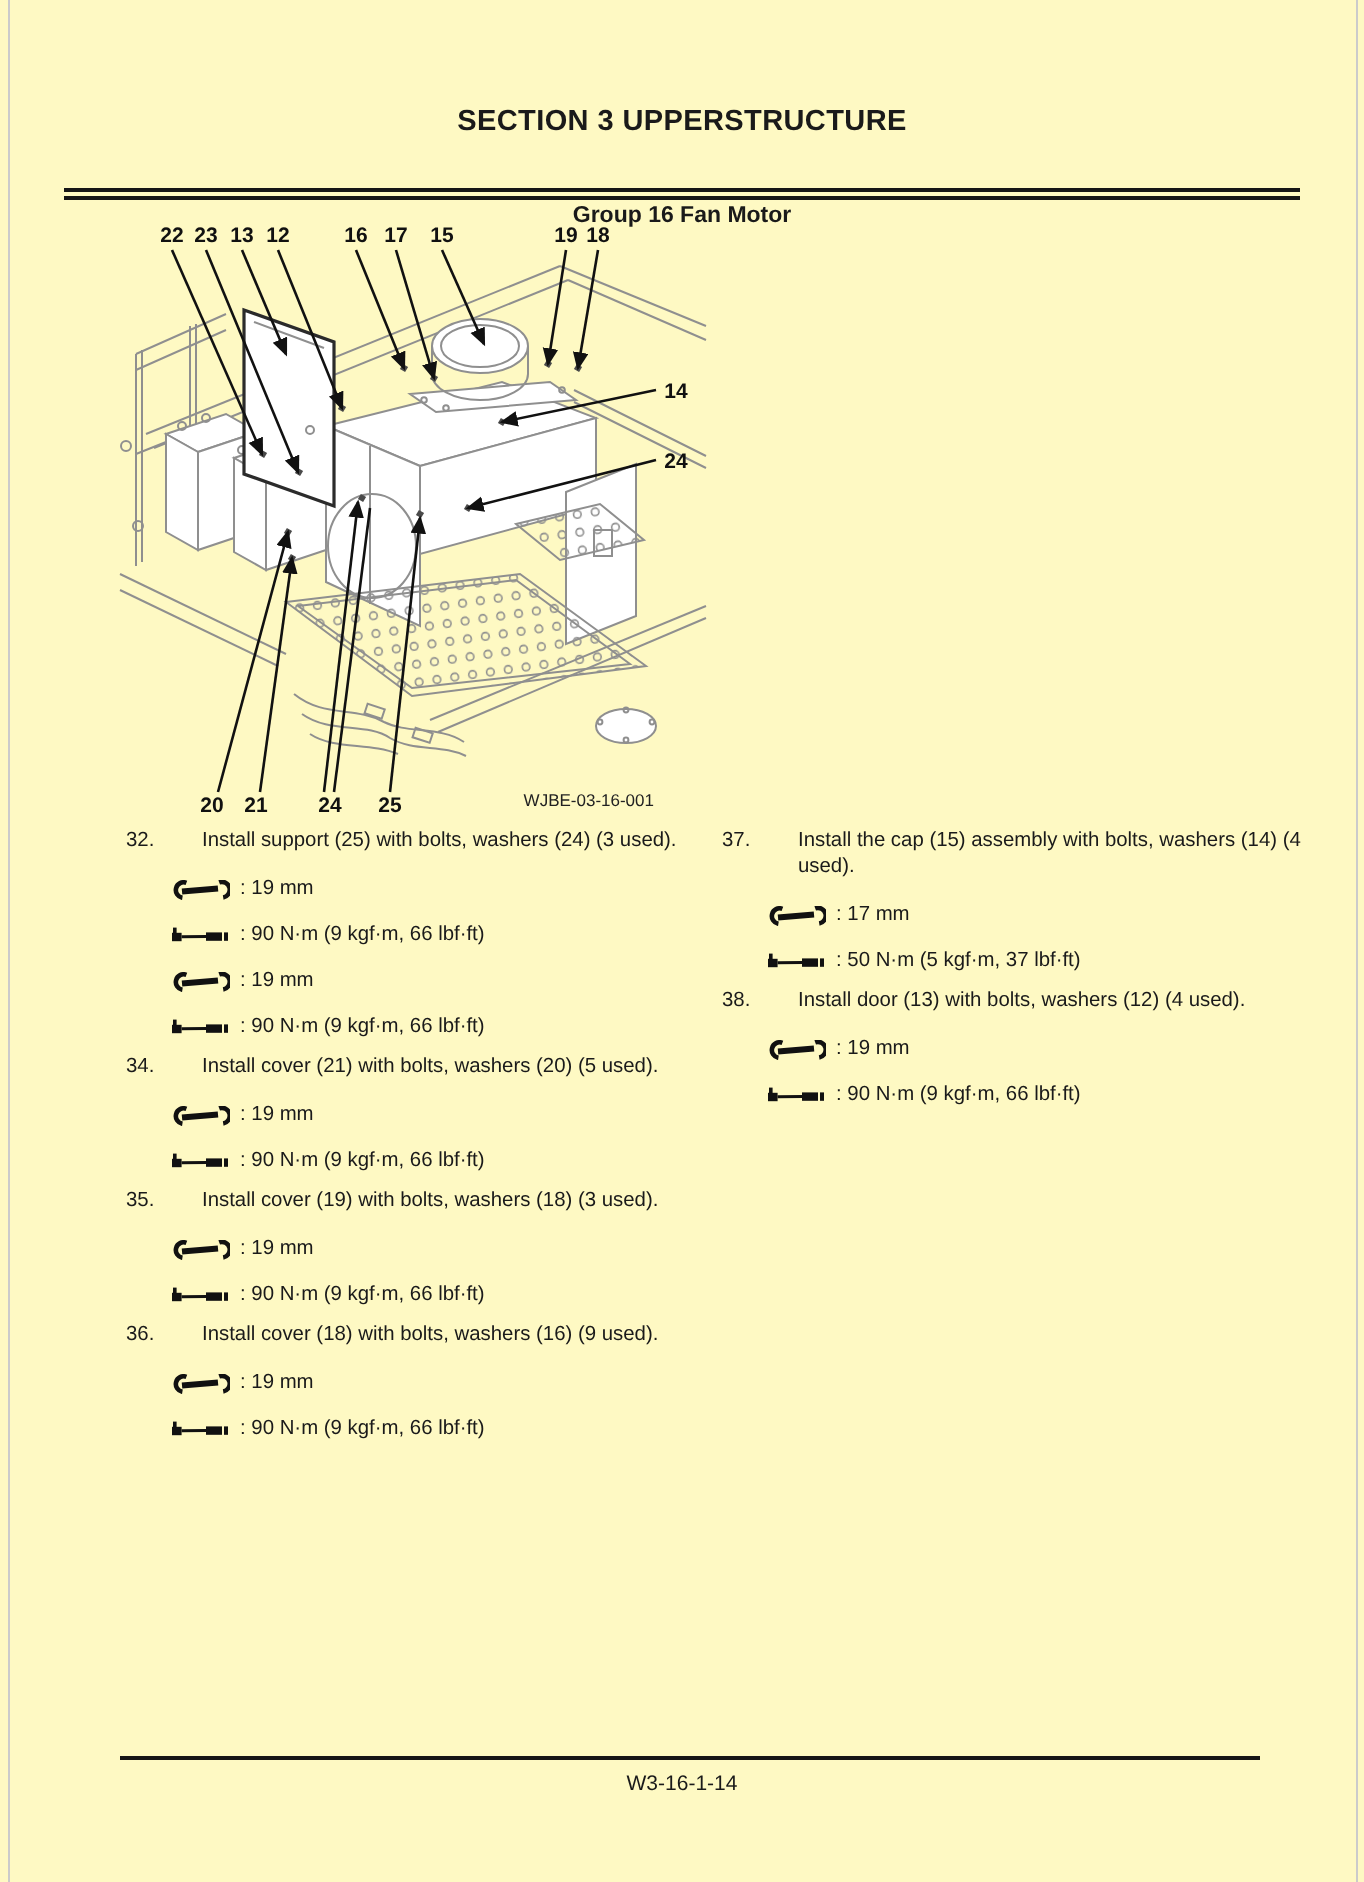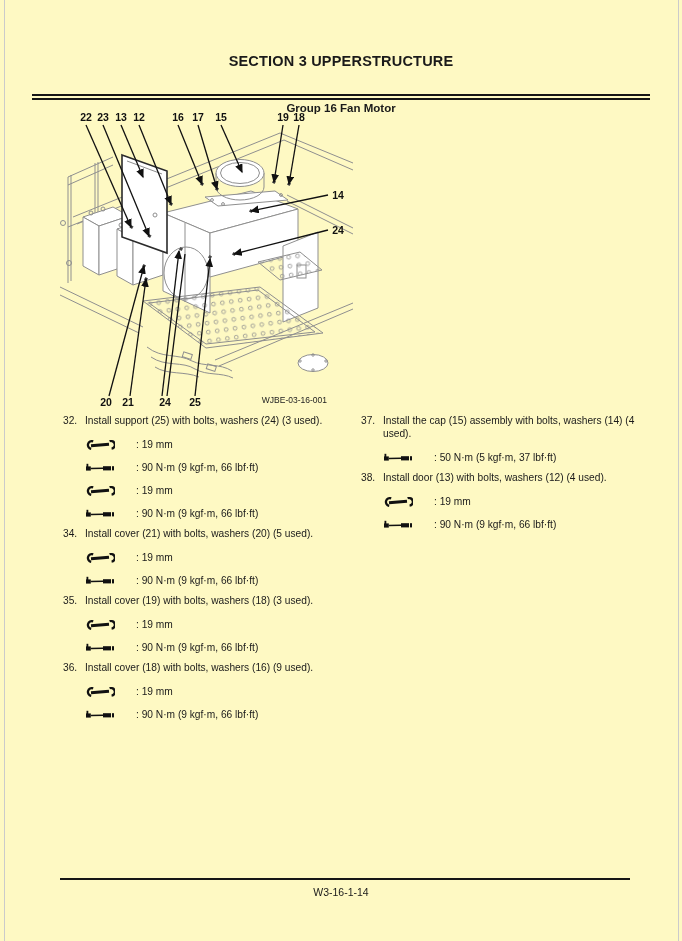--- a/index.html
+++ b/index.html
@@ -23,24 +23,24 @@
     position:absolute; left:32px; top:94px; width:618px; height:2px;
     border-top:2.2px solid #161616; border-bottom:2.2px solid #161616;
   }
 
   .diagram { position:absolute; left:55px; top:105px; }
 
   .col { position:absolute; top:414px; width:298px; font-size:10.2px; line-height:13px; }
   .col-left { left:63px; }
   .col-right { left:361px; }
   .step { margin-bottom:8px; }
-  .step-head { display:flex; }
+  .step-head { display:flex;gap:16px; }
   .step-num { flex:0 0 22px; }
   .step-text { flex:1 1 auto; }
-  .spec { display:flex; align-items:center; gap:21px; margin:12px 0 0 22px; height:11px; }
+  .spec { display:flex; align-items:center; gap:5px; margin:12px 0 0 22px; height:11px; }
   .spec svg { display:block; }
   .spec-val { white-space:nowrap; }
 
   .ftr-rule { position:absolute; left:60px; top:878px; width:570px; height:2px; background:#161616; }
   .ftr-page { position:absolute; left:0; top:886px; width:682px; text-align:center; font-size:10.5px; }
 
   .callout { font-weight:bold; font-size:10.5px; fill:#111; font-family:"Liberation Sans",sans-serif; }
   .figcode { font-size:8.5px; fill:#222; font-family:"Liberation Sans",sans-serif; }
   .mach { stroke:#8f8f8f; stroke-width:1; fill:none; }
   .machf { stroke:#8f8f8f; stroke-width:1; fill:#ffffff; }
@@ -342,20 +342,28 @@
 
   <div class="col col-right">
 
     <div class="step">
       <div class="step-head">
         <span class="step-num">37.</span>
         <span class="step-text">Install the cap (15) assembly with bolts, washers (14) (4 used).</span>
       </div>
       <div class="spec">
         <svg width="30" height="10" viewBox="0 0 30 10">
+            <line x1="6" y1="5.8" x2="24" y2="4.2" stroke="#111" stroke-width="3"></line>
+            <path d="M8.2,1.4 A3.9,3.9 0 1 0 6.2,8.9" fill="none" stroke="#111" stroke-width="2.3"></path>
+            <path d="M21.8,1.1 A3.9,3.9 0 1 0 23.8,8.6" fill="none" stroke="#111" stroke-width="2.3" transform="rotate(180 24.2 4.9)"></path>
+          </svg>
+        <span class="spec-val">: 17 mm</span>
+      </div>
+      <div class="spec">
+        <svg width="30" height="10" viewBox="0 0 30 10">
             <rect x="1.5" y="0.8" width="1.8" height="3.2" fill="#111"></rect>
             <rect x="1" y="3.4" width="4.8" height="4.2" fill="#111"></rect>
             <line x1="5.8" y1="5.4" x2="18" y2="5.2" stroke="#111" stroke-width="1.5"></line>
             <rect x="18" y="3.2" width="8" height="4.2" fill="#111"></rect>
             <rect x="27" y="3.2" width="2" height="4.2" fill="#111"></rect>
           </svg>
         <span class="spec-val">: 50 N·m (5 kgf·m, 37 lbf·ft)</span>
       </div>
     </div>
 

